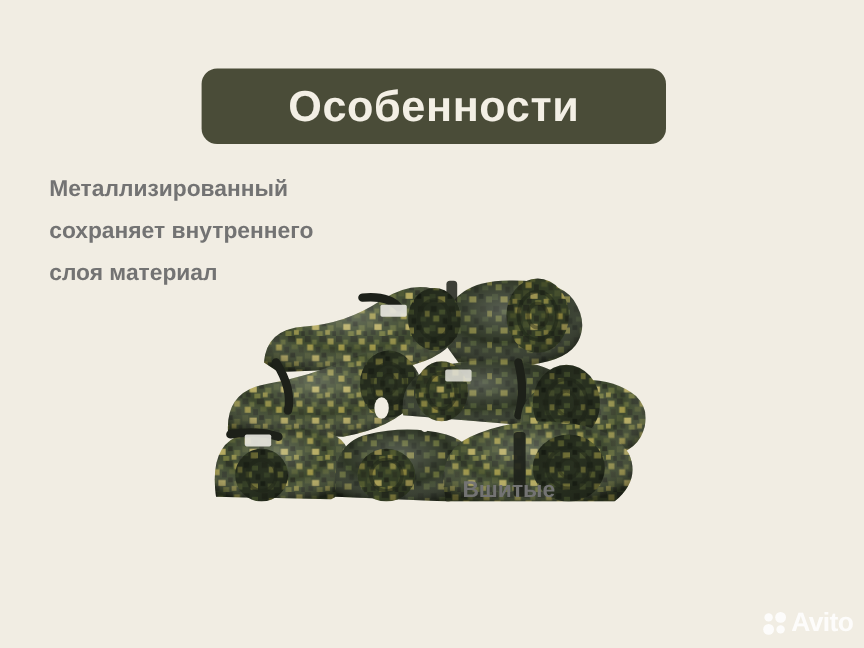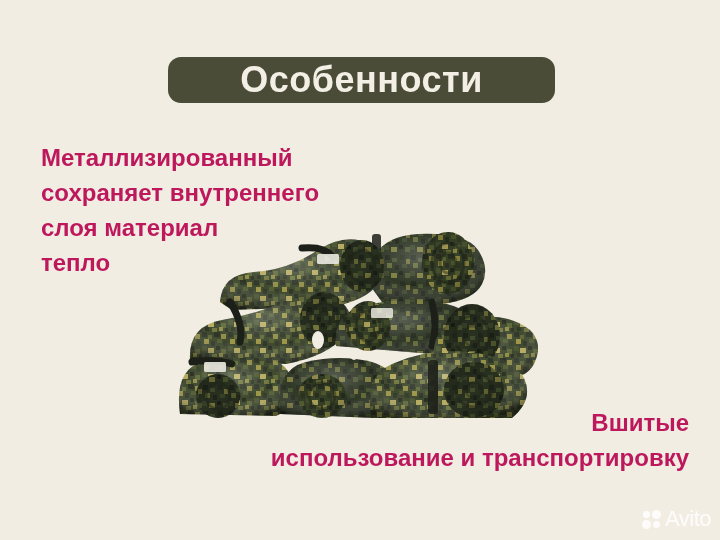--- a/index.html
+++ b/index.html
@@ -19,59 +19,59 @@
     background: #f1ede3;
     overflow: hidden;
   }
 
   
   #title-banner {
     position: absolute;
     left: 168px;
     top: 57px;
     width: 387px;
-    height: 46px;
+    height: 63px;
     background: #4a4c38;
     border-radius: 13px;
     display: flex;
     align-items: center;
     justify-content: center;
     z-index: 5;
   }
   #title-text {
     color: #f3efe5;
     font-family: "Liberation Sans", sans-serif;
     font-size: 36px;
     font-weight: bold;
     letter-spacing: 0.5px;
     line-height: 1;
     white-space: nowrap;
   }
 
   
   .feature-text {
     position: absolute;
-    color: #be185d;
+    color: #737373;
     font-family: "Liberation Sans", sans-serif;
     font-weight: bold;
-    font-size: 24px;
+    font-size: 19px;
     line-height: 35px;
     z-index: 6;
   }
   #feature-left {
     left: 41px;
     top: 140px;
     width: 330px;
     text-align: left;
   }
   #feature-right {
     right: 31px;
-    top: 405px;
+    top: 391px;
     width: 530px;
-    text-align: right;
+    text-align: center;
   }
   .feature-text .line {
     display: block;
     white-space: nowrap;
   }
 
   
   #product-image {
     position: absolute;
     left: 176px;
@@ -119,21 +119,21 @@
     justify-self: center;
   }
   #avito-dots i.big {
     width: 9px;
     height: 9px;
   }
   #avito-wordmark {
     color: #ffffff;
     font-family: "Liberation Sans", sans-serif;
     font-size: 22px;
-    font-weight: normal;
+    font-weight: bold;
     letter-spacing: -0.5px;
     line-height: 1;
   }
 </style>
 </head>
 <body>
 
 <div id="poster">
 
   <div id="title-banner">
@@ -268,26 +268,24 @@
 
       <ellipse cx="142" cy="112" rx="6" ry="9" fill="#f1ede3"></ellipse>
       <ellipse cx="178" cy="126" rx="4" ry="6" fill="#f1ede3"></ellipse>
     </svg>
   </div>
 
   <div id="feature-left" class="feature-text">
     <span class="line">Металлизированный</span>
     <span class="line">сохраняет внутреннего</span>
     <span class="line">слоя материал</span>
-    <span class="line">тепло</span>
   </div>
 
   <div id="feature-right" class="feature-text">
     <span class="line">Вшитые</span>
-    <span class="line">использование и транспортировку</span>
   </div>
 
   <div id="avito-watermark">
     <span id="avito-dots">
       <i class="small"></i>
       <i class="big"></i>
       <i class="big"></i>
       <i class="small"></i>
     </span>
     <span id="avito-wordmark">Avito</span>

